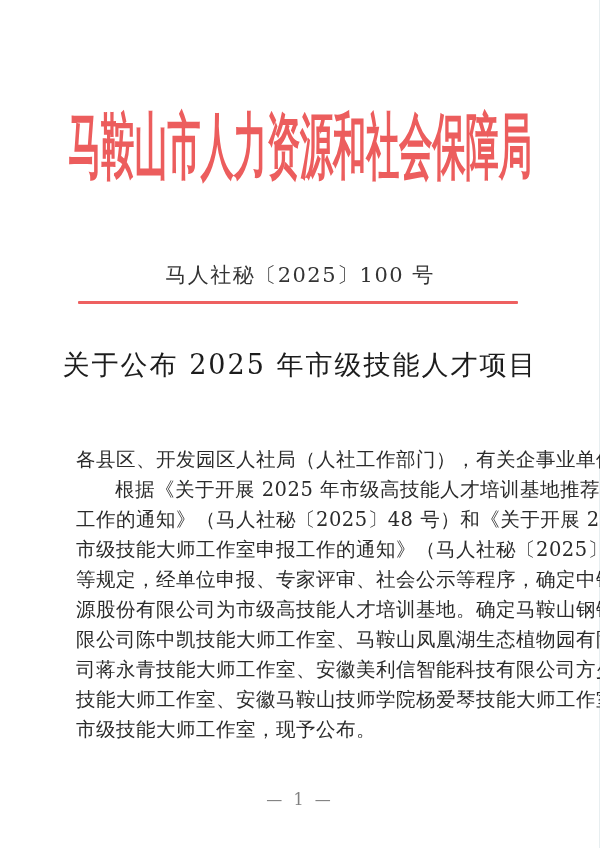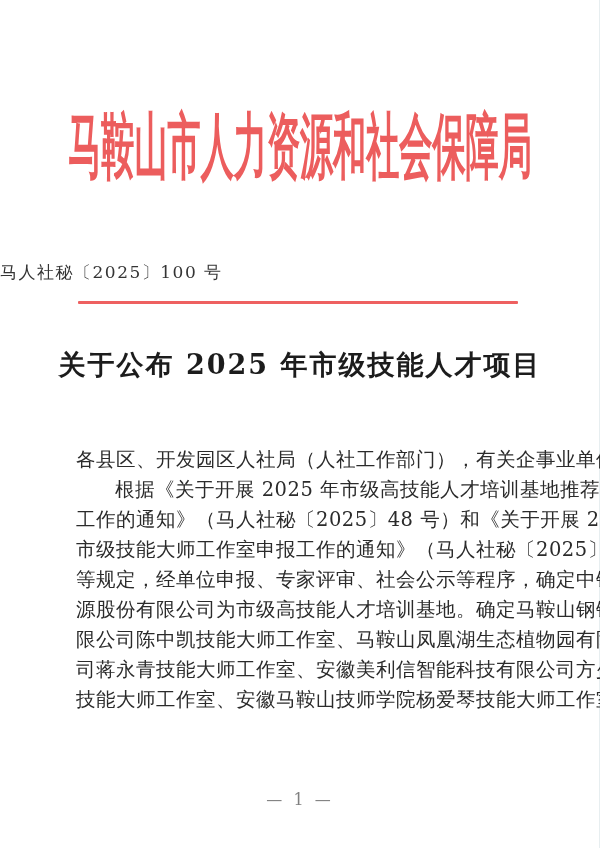--- a/index.html
+++ b/index.html
@@ -35,43 +35,43 @@
     white-space: nowrap;
     transform: scaleX(0.46);
     transform-origin: center center;
   }
 
   .doc-number {
     position: absolute;
     top: 261px;
     left: 0;
     right: 0;
-    text-align: left;
-    font-size: 17px;
+    text-align: center;
+    font-size: 21px;
     letter-spacing: 1.5px;
     color: #343434;
   }
 
   .red-rule {
     position: absolute;
     top: 301px;
     left: 78px;
     width: 440px;
     height: 3px;
     background: var(--rule-red, #ee6060);
     border-radius: 1px;
   }
 
   .notice-title {
     position: absolute;
     top: 348px;
     left: 0;
     right: 0;
     text-align: center;
-    font-weight: bold;
+    font-weight: normal;
     font-size: 27px;
     line-height: 34px;
     letter-spacing: 2px;
     color: var(--title-black, #1c1c1c);
   }
 
   .notice-body {
     position: absolute;
     top: 445px;
     left: 76px;
@@ -120,17 +120,18 @@
   <div class="notice-body">
     <div class="line">各县区、开发园区人社局（人社工作部门），有关企事业单位：</div>
     <div class="line indent">根据《关于开展 2025 年市级高技能人才培训基地推荐申报</div>
     <div class="line">工作的通知》（马人社秘〔2025〕48 号）和《关于开展 2025 年</div>
     <div class="line">市级技能大师工作室申报工作的通知》（马人社秘〔2025〕51 号）</div>
     <div class="line">等规定，经单位申报、专家评审、社会公示等程序，确定中钢天</div>
     <div class="line">源股份有限公司为市级高技能人才培训基地。确定马鞍山钢铁有</div>
     <div class="line">限公司陈中凯技能大师工作室、马鞍山凤凰湖生态植物园有限公</div>
     <div class="line">司蒋永青技能大师工作室、安徽美利信智能科技有限公司方少非</div>
     <div class="line">技能大师工作室、安徽马鞍山技师学院杨爱琴技能大师工作室为</div>
+    <div class="line">市级技能大师工作室，现予公布。</div>
   </div>
 
   <div class="page-number">— 1 —</div>
 
 </div>
 
 </body></html>

